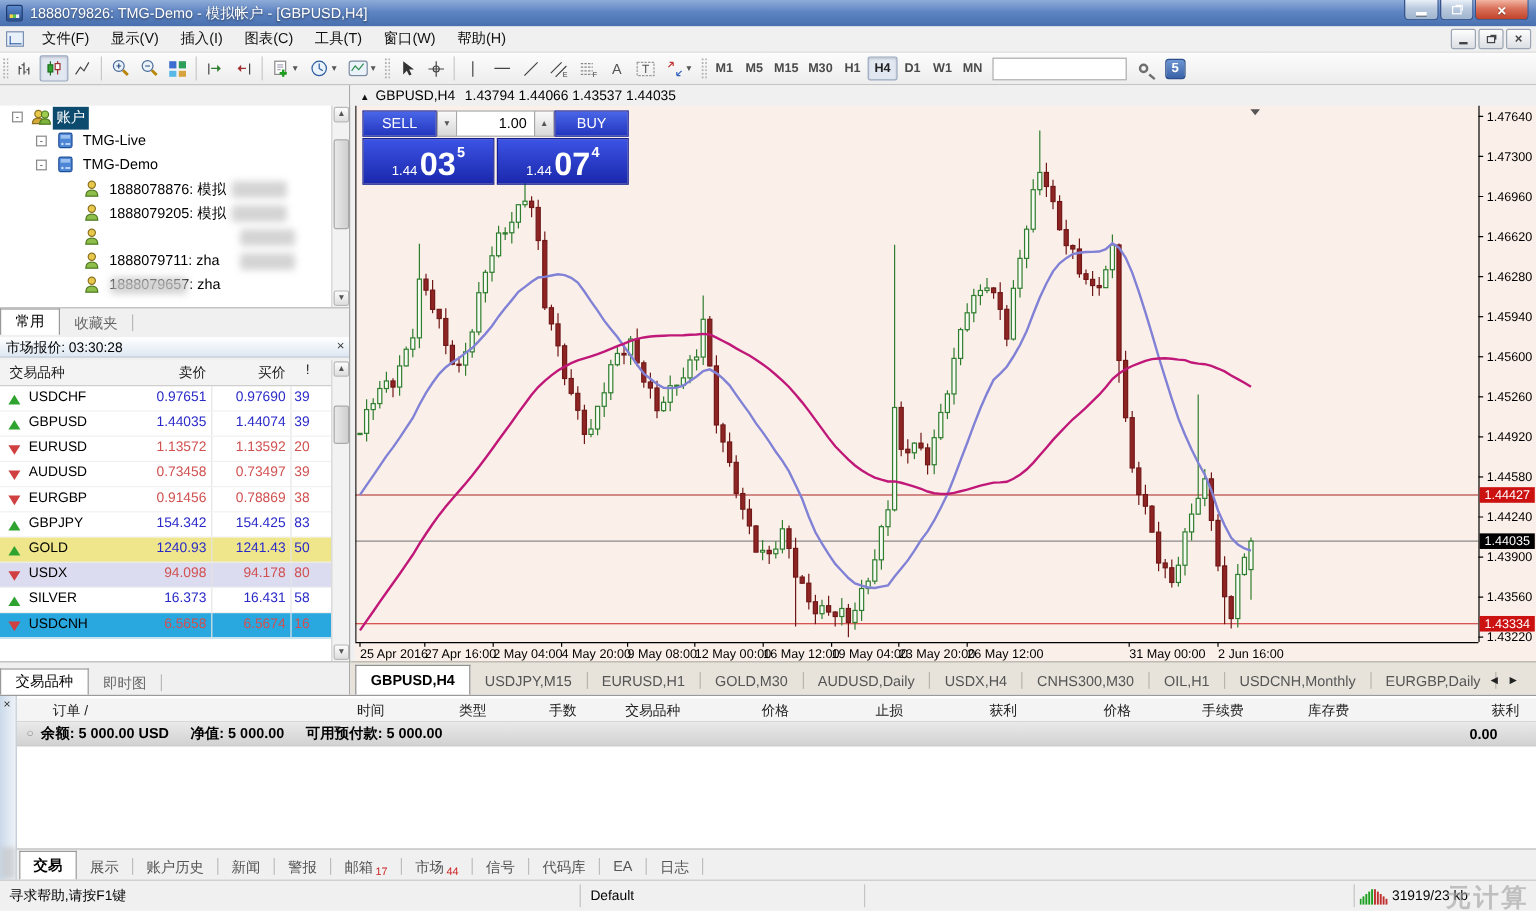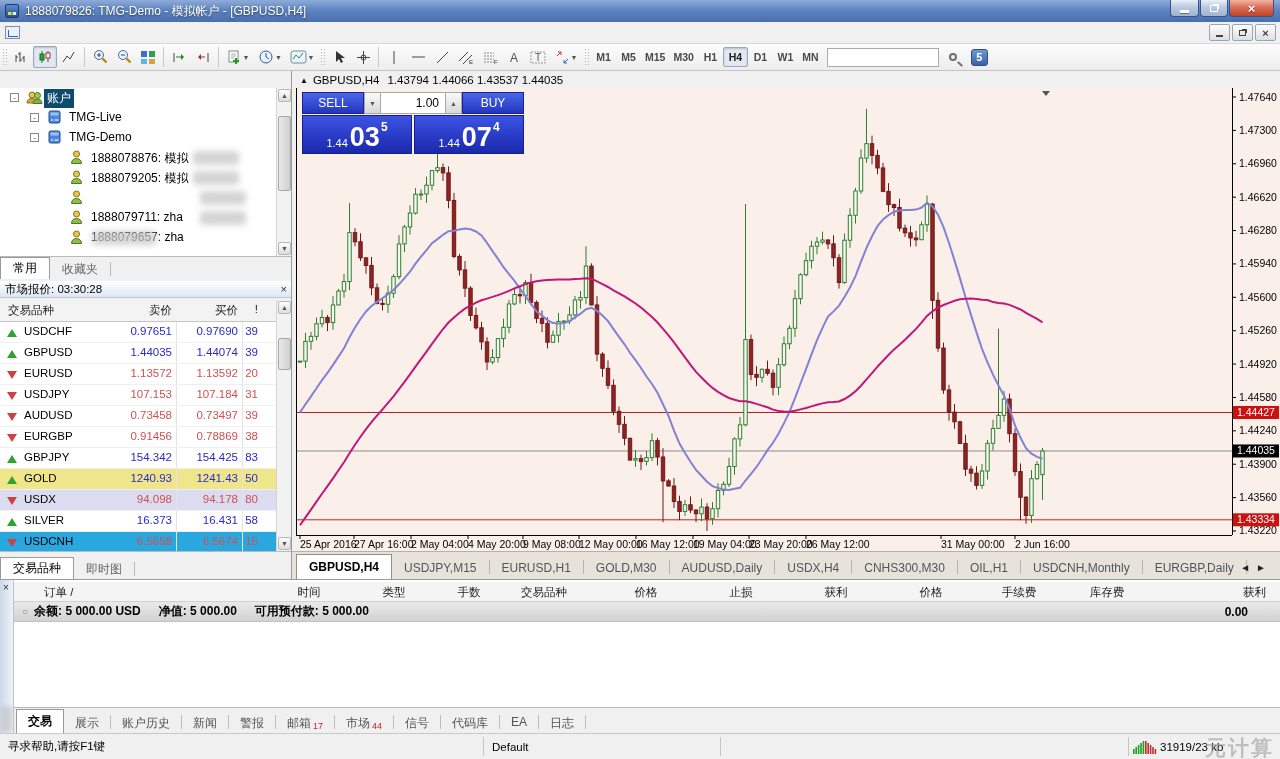--- a/index.html
+++ b/index.html
@@ -188,20 +188,29 @@
           <div class="glyph-res"></div>
         </div>
       <div class="wbtn close">
           <span class="glyph-x">×</span>
         </div>
     </div>
   </div>
 
   <div class="menubar">
     <div class="chart-mini-icon"></div>
+    <div style="display:flex;">
+        <div class="menu-item">文件(F)</div>
+        <div class="menu-item">显示(V)</div>
+        <div class="menu-item">插入(I)</div>
+        <div class="menu-item">图表(C)</div>
+        <div class="menu-item">工具(T)</div>
+        <div class="menu-item">窗口(W)</div>
+        <div class="menu-item">帮助(H)</div>
+      </div>
     <div class="mdiwinbtns">
       <div class="mwbtn">
           <div class="glyph-min2"></div>
         </div>
       <div class="mwbtn">
           <div class="glyph-res2"></div>
         </div>
       <div class="mwbtn">
           <span class="glyph-x2">×</span>
         </div>
@@ -481,29 +490,20 @@
         <span class="mw-cell mw-num tone-blue" style="left: 0px; width: 258px;">39</span>
       </div>
       <div class="mw-row">
         <div class="mw-colline" style="left: 176px;"></div>
         <div class="mw-colline" style="left: 242px;"></div>
         <span class="arr down"></span>
         <span class="mw-cell mw-sym">EURUSD</span>
         <span class="mw-cell mw-num tone-red" style="left: 0px; width: 172px;">1.13572</span>
         <span class="mw-cell mw-num tone-red" style="left: 0px; width: 238px;">1.13592</span>
         <span class="mw-cell mw-num tone-red" style="left: 0px; width: 258px;">20</span>
-      </div>
-      <div class="mw-row">
-        <div class="mw-colline" style="left: 176px;"></div>
-        <div class="mw-colline" style="left: 242px;"></div>
-        <span class="arr down"></span>
-        <span class="mw-cell mw-sym">USDJPY</span>
-        <span class="mw-cell mw-num tone-red" style="left: 0px; width: 172px;">107.153</span>
-        <span class="mw-cell mw-num tone-red" style="left: 0px; width: 238px;">107.184</span>
-        <span class="mw-cell mw-num tone-red" style="left: 0px; width: 258px;">31</span>
       </div>
       <div class="mw-row">
         <div class="mw-colline" style="left: 176px;"></div>
         <div class="mw-colline" style="left: 242px;"></div>
         <span class="arr down"></span>
         <span class="mw-cell mw-sym">AUDUSD</span>
         <span class="mw-cell mw-num tone-red" style="left: 0px; width: 172px;">0.73458</span>
         <span class="mw-cell mw-num tone-red" style="left: 0px; width: 238px;">0.73497</span>
         <span class="mw-cell mw-num tone-red" style="left: 0px; width: 258px;">39</span>
       </div>

